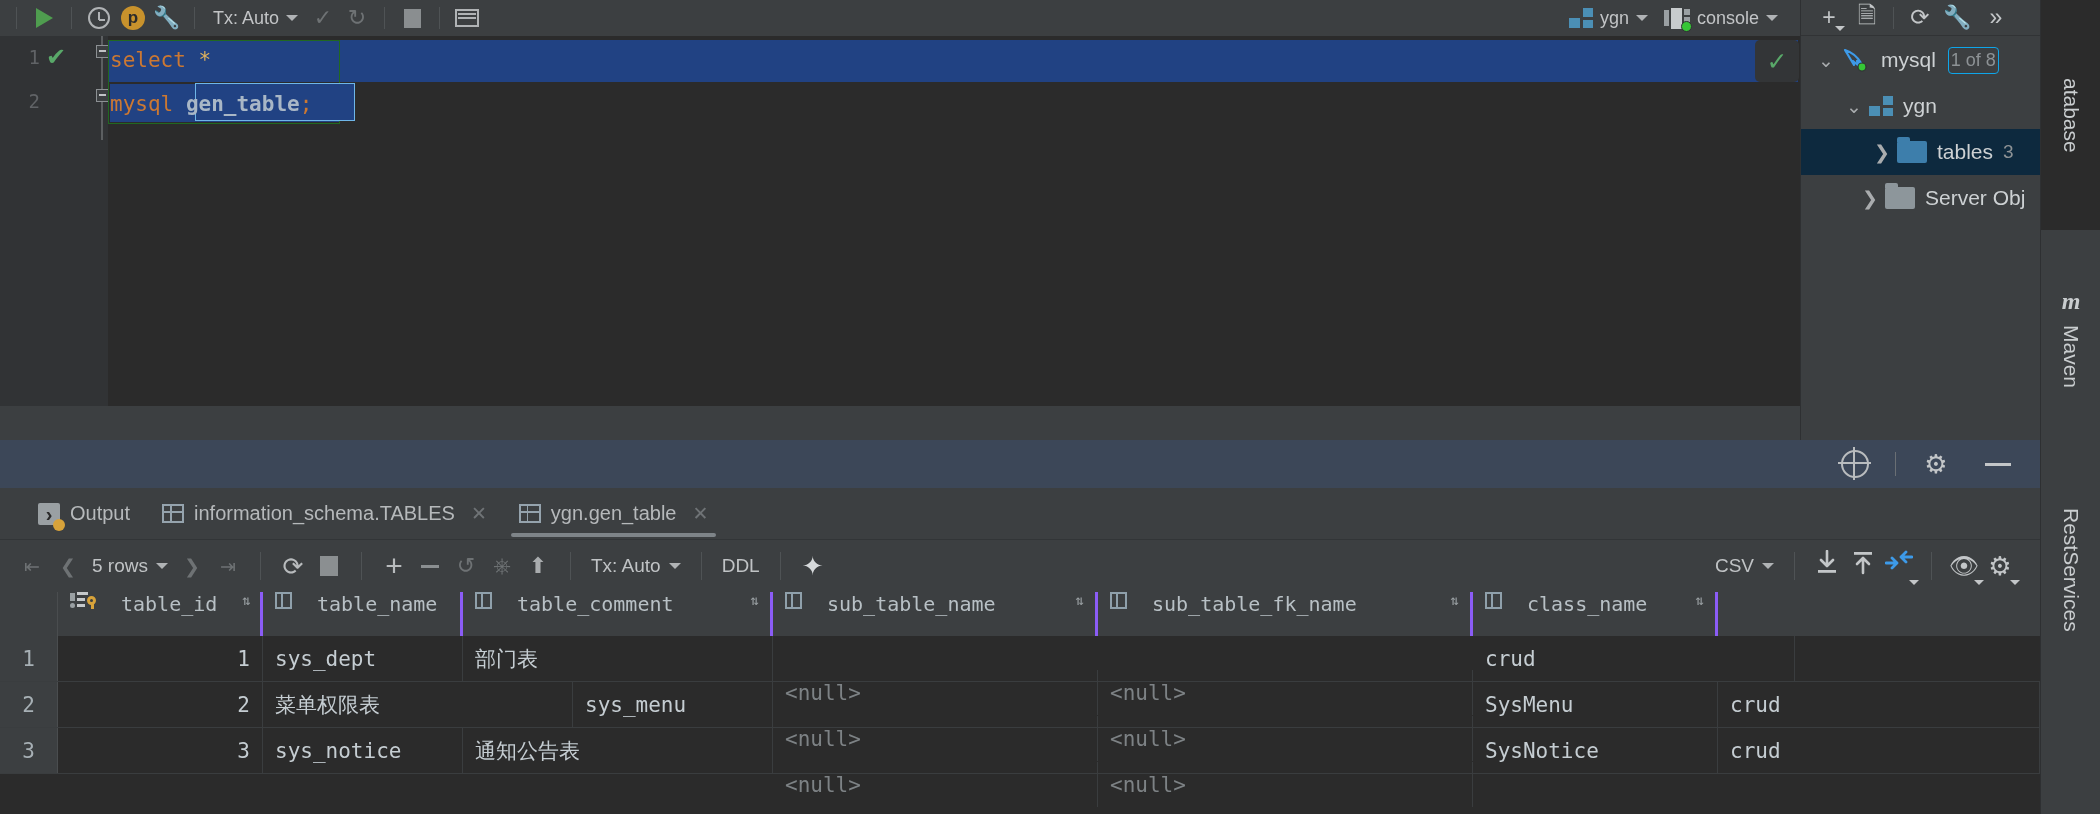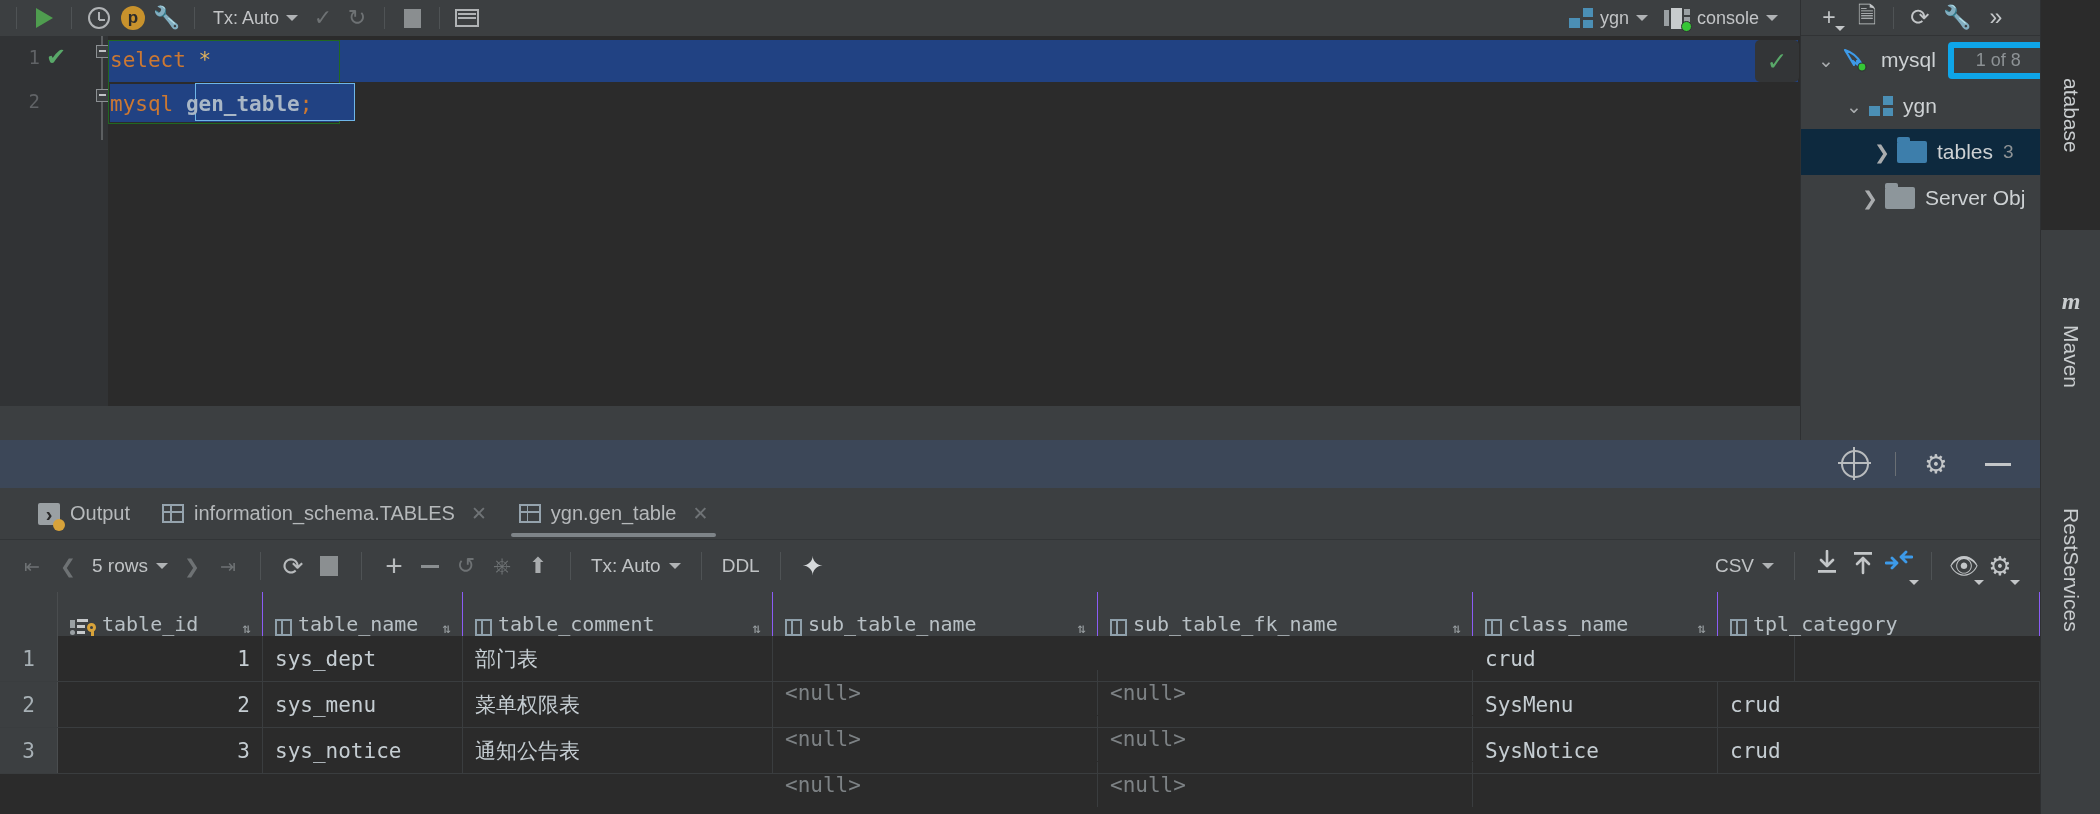--- a/index.html
+++ b/index.html
@@ -117,22 +117,22 @@
   .minus2{width:18px;height:3px;background:#8b8f91;}
   .pin-ico{font-size:26px;color:#d6d9db;}
   .gb-right { margin-left:auto; display:flex; align-items:center; padding-right:22px; }
   .eye{font-size:24px;color:#c3c6c8;}
   .caret-sm{width:0;height:0;border-left:5px solid transparent;border-right:5px solid transparent;
             border-top:5px solid #c3c6c8;position:absolute;right:-2px;bottom:1px;}
 
   
   .grid { position:absolute; left:0; top:152px; width:2040px; height:222px; background:#2b2b2b; overflow:hidden;}
   .ghead { display:flex; height:44px; background:#3c3f41; }
-  .gcell { display:flex; align-items:flex-end; gap:6px; padding:0 12px; height:44px;
-           font:20px "DejaVu Sans Mono", monospace; color:#b8c0c5; border-right:1px solid #8b5cf6;
+  .gcell { display:flex; align-items:flex-start; gap:25px; padding:0 12px; height:44px;
+           font:20px "DejaVu Sans Mono", monospace; color:#b8c0c5; border-right:3px solid #8b5cf6;
            overflow:hidden; white-space:nowrap; flex:none; }
   .sortico{margin-left:auto;font-size:14px;color:#9aa0a3;letter-spacing:-1px;}
   .colico{width:17px;height:17px;border:2px solid #8fa0ab;position:relative;flex:none;}
   .colico::after{content:"";position:absolute;left:4px;top:0;width:1.6px;height:100%;background:#8fa0ab;}
   .keyico{position:relative;width:26px;height:17px;flex:none;}
   .keyico a1{position:absolute;left:0;top:1px;width:5px;height:8px;background:#9aa0a3;display:block;}
   .keyico a2{position:absolute;left:0;top:11px;width:5px;height:5px;border-radius:50%;background:#9aa0a3;display:block;}
   .keyico a3{position:absolute;left:7px;top:0px;width:11px;height:3px;background:#c5c8ca;display:block;}
   .keyico a4{position:absolute;left:7px;top:6px;width:8px;height:3px;background:#c5c8ca;display:block;}
   .keyico a5{position:absolute;left:7px;top:12px;width:8px;height:3px;background:#c5c8ca;display:block;}
@@ -166,21 +166,21 @@
            font-size:21px; color:#cdd1d3; }
   .tnode.sel { background:#0d293e; }
   .arrow { width:30px; flex:none; display:flex; align-items:center; justify-content:center;
            font-size:19px; color:#a9acae; }
   .dolphin { width:30px;height:26px;flex:none;position:relative; }
   .folder{width:30px;height:22px;flex:none;position:relative;border-radius:2px;}
   .folder.blue{background:#3d7eab;}
   .folder.gray{background:#8d969b;}
   .folder::before{content:"";position:absolute;left:0;top:-4px;width:13px;height:5px;border-radius:2px 2px 0 0;background:inherit;}
   .tlabel{margin-left:10px;}
-  .badge{margin-left:12px;border:6px solid #0ea5e9;border-radius:4px;padding:2px 22px;
+  .badge{margin-left:12px;border:1px solid #0ea5e9;border-radius:4px;padding:2px 2px;
          font-size:18px;color:#8d9295;}
   .tcount{margin-left:10px;color:#8d9295;font-size:19px;}
 
   
   .stripe { position:absolute; left:2040px; top:0; width:60px; height:814px; background:#3c3f41;
             border-left:1px solid #2e3032; }
   .st-tab { position:absolute; left:0; width:60px; color:#c9cdcf; font-size:21px;
             writing-mode:vertical-rl; display:flex; align-items:center; justify-content:center; }
   .st-tab.active { background:#2b2b2b; }
   .st-db { top:0; height:230px; }
@@ -513,41 +513,37 @@
           <span>sub_table_fk_name</span>
           <span class="sortico">⇅</span>
         </div>
 
         <div class="gcell" style="width:245px">
           <span class="colico"></span>
           <span>class_name</span>
           <span class="sortico">⇅</span>
         </div>
 
-        <div class="gcell" style="width:322px">
-          <span class="colico"></span>
-          <span>tpl_category</span>
-        </div>
       </div>
 
       <div class="grow">
         <div class="rnum">1</div>
         <div class="gc num" style="width:205px">1</div>
         <div class="gc" style="width:200px">sys_dept</div>
         <div class="gc" style="width:310px">部门表</div>
         <div class="gc nul" style="width:325px">&lt;null&gt;</div>
         <div class="gc nul" style="width:375px">&lt;null&gt;</div>
         <div class="gc" style="width:322px">crud</div>
       </div>
 
       <div class="grow">
         <div class="rnum">2</div>
         <div class="gc num" style="width:205px">2</div>
+        <div class="gc" style="width:310px">菜单权限表</div>
         <div class="gc" style="width:200px">sys_menu</div>
-        <div class="gc" style="width:310px">菜单权限表</div>
         <div class="gc nul" style="width:325px">&lt;null&gt;</div>
         <div class="gc nul" style="width:375px">&lt;null&gt;</div>
         <div class="gc" style="width:245px">SysMenu</div>
         <div class="gc" style="width:322px">crud</div>
       </div>
 
       <div class="grow">
         <div class="rnum">3</div>
         <div class="gc num" style="width:205px">3</div>
         <div class="gc" style="width:200px">sys_notice</div>

